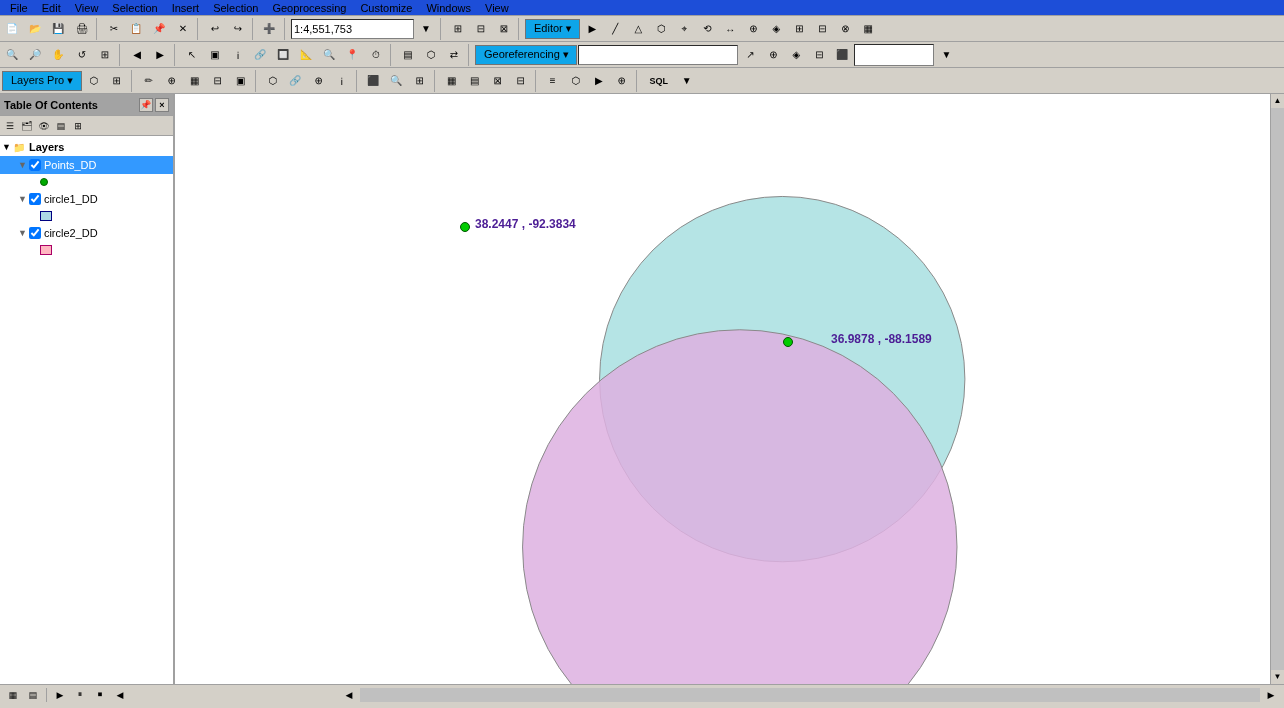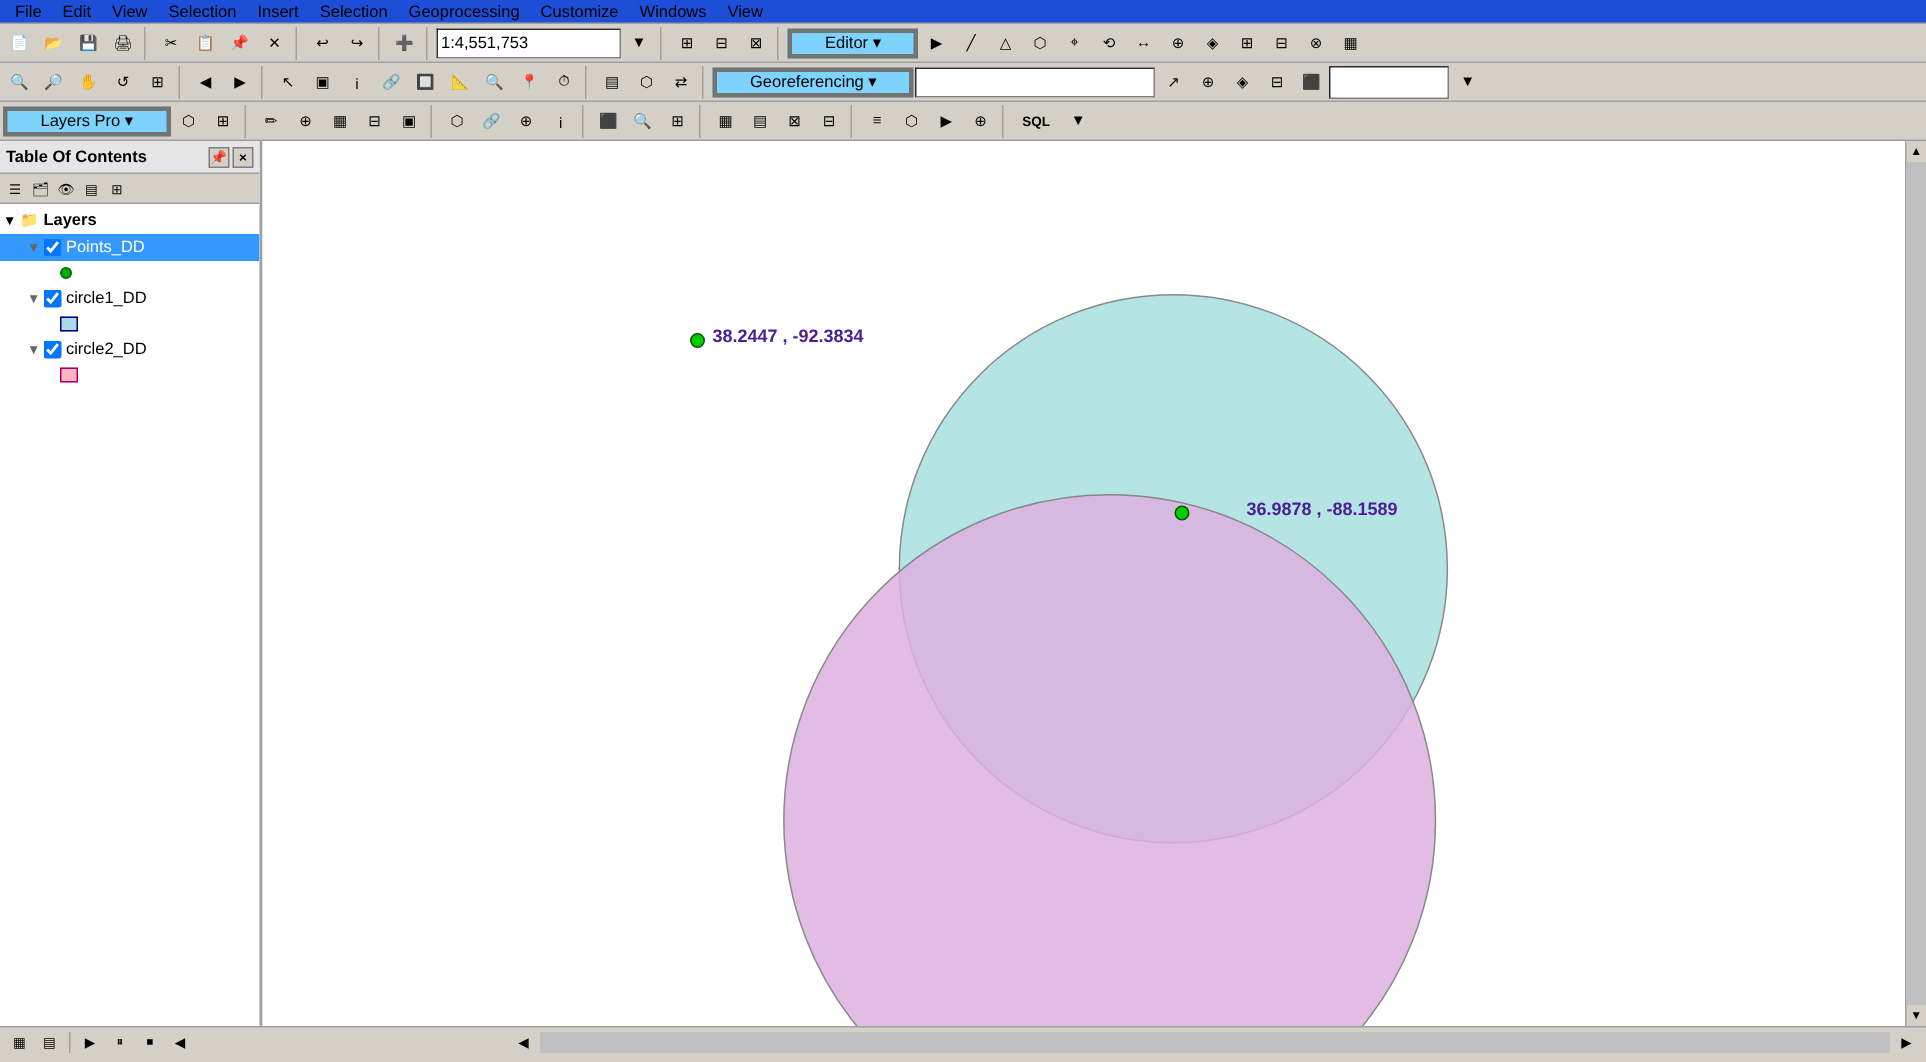--- a/index.html
+++ b/index.html
@@ -28,38 +28,38 @@
       display: flex; align-items: center; justify-content: center;
       border: 1px solid transparent; cursor: pointer; font-size: 10px;
       background: #d4d0c8;
     }
     .tb-separator { width: 4px; height: 22px; border-left: 1px solid #a0a0a0; margin: 0 2px; }
     .scale-input {
       height: 20px; width: 123px; font-size: 11px;
       border: 1px inset #808080; background: white; padding: 0 2px;
     }
     .dropdown-btn {
-      height: 20px; padding: 0 22px; font-size: 11px;
-      border: 3px solid #737373; background: #7dd3fc; cursor: pointer;
+      height: 20px; padding: 0 8px; font-size: 11px;
+      border: 1px solid #737373; background: #0ea5e9; cursor: pointer;
     }
 
     
     .main-layout {
       display: flex; height: calc(708px - 20px - 26px - 26px - 26px - 20px);
     }
 
     
     .toc-panel {
       width: 175px; min-width: 175px;
       background: #ffffff; border-right: 2px solid #a0a0a0;
       display: flex; flex-direction: column;
     }
     .toc-header {
       display: flex; align-items: center; justify-content: space-between;
-      background: #e5e5e5; height: 22px; padding: 0 4px;
+      background: #a3a3a3; height: 22px; padding: 0 4px;
       border-bottom: 1px solid #a0a0a0; font-size: 11px; font-weight: bold;
     }
     .toc-header-btns { display: flex; gap: 2px; }
     .toc-header-btn {
       width: 14px; height: 14px; font-size: 9px; cursor: pointer;
       border: 1px solid #808080; background: #d4d0c8;
       display: flex; align-items: center; justify-content: center;
     }
     .toc-toolbar {
       display: flex; align-items: center; height: 20px;

